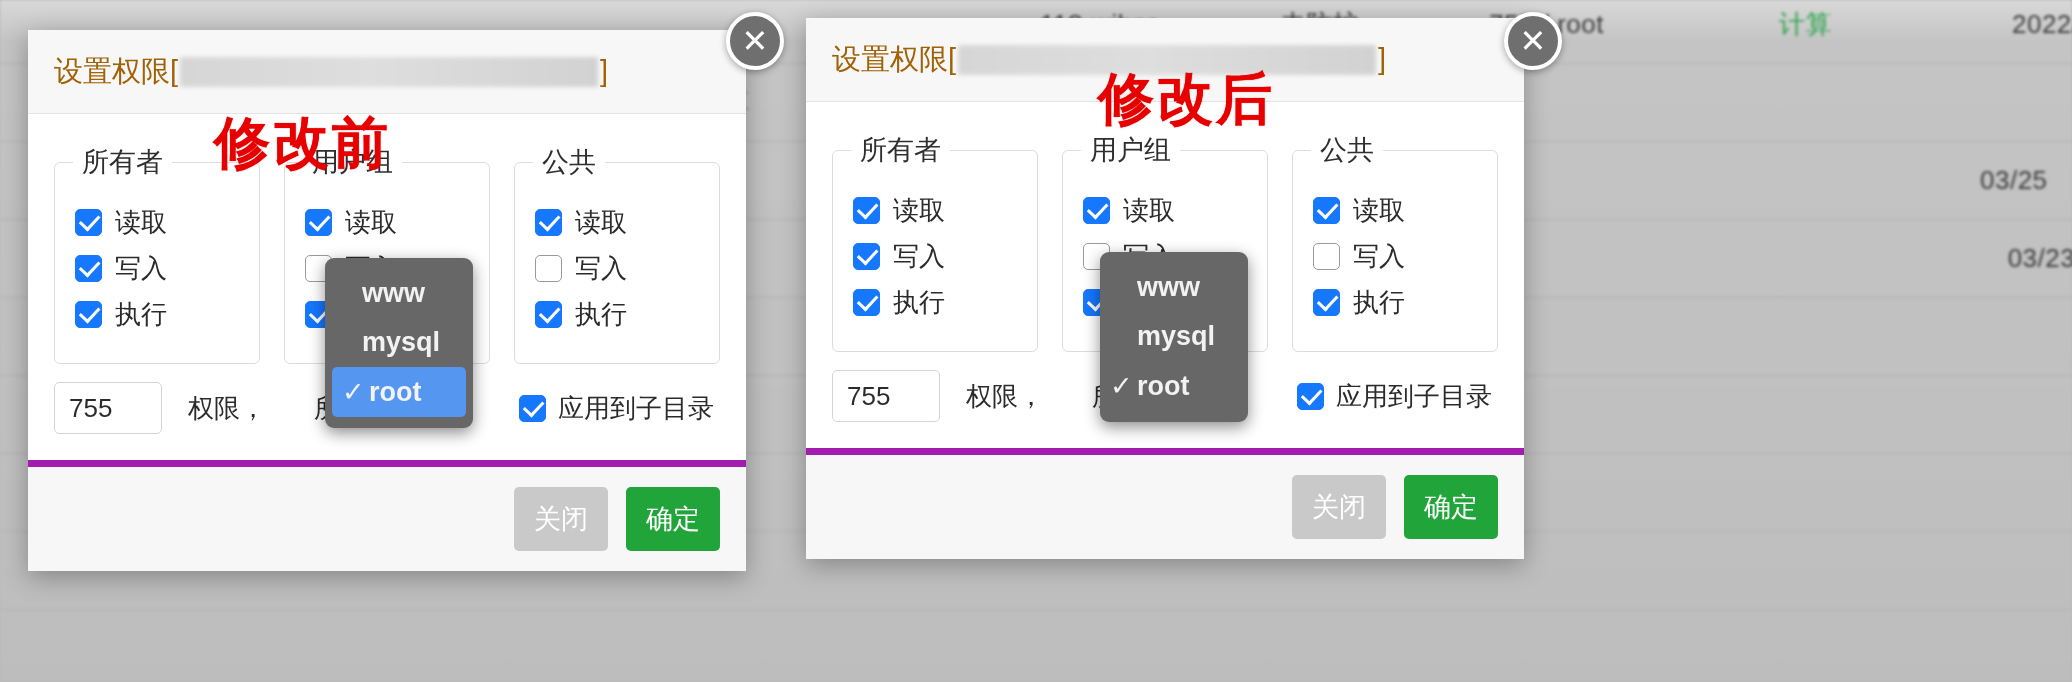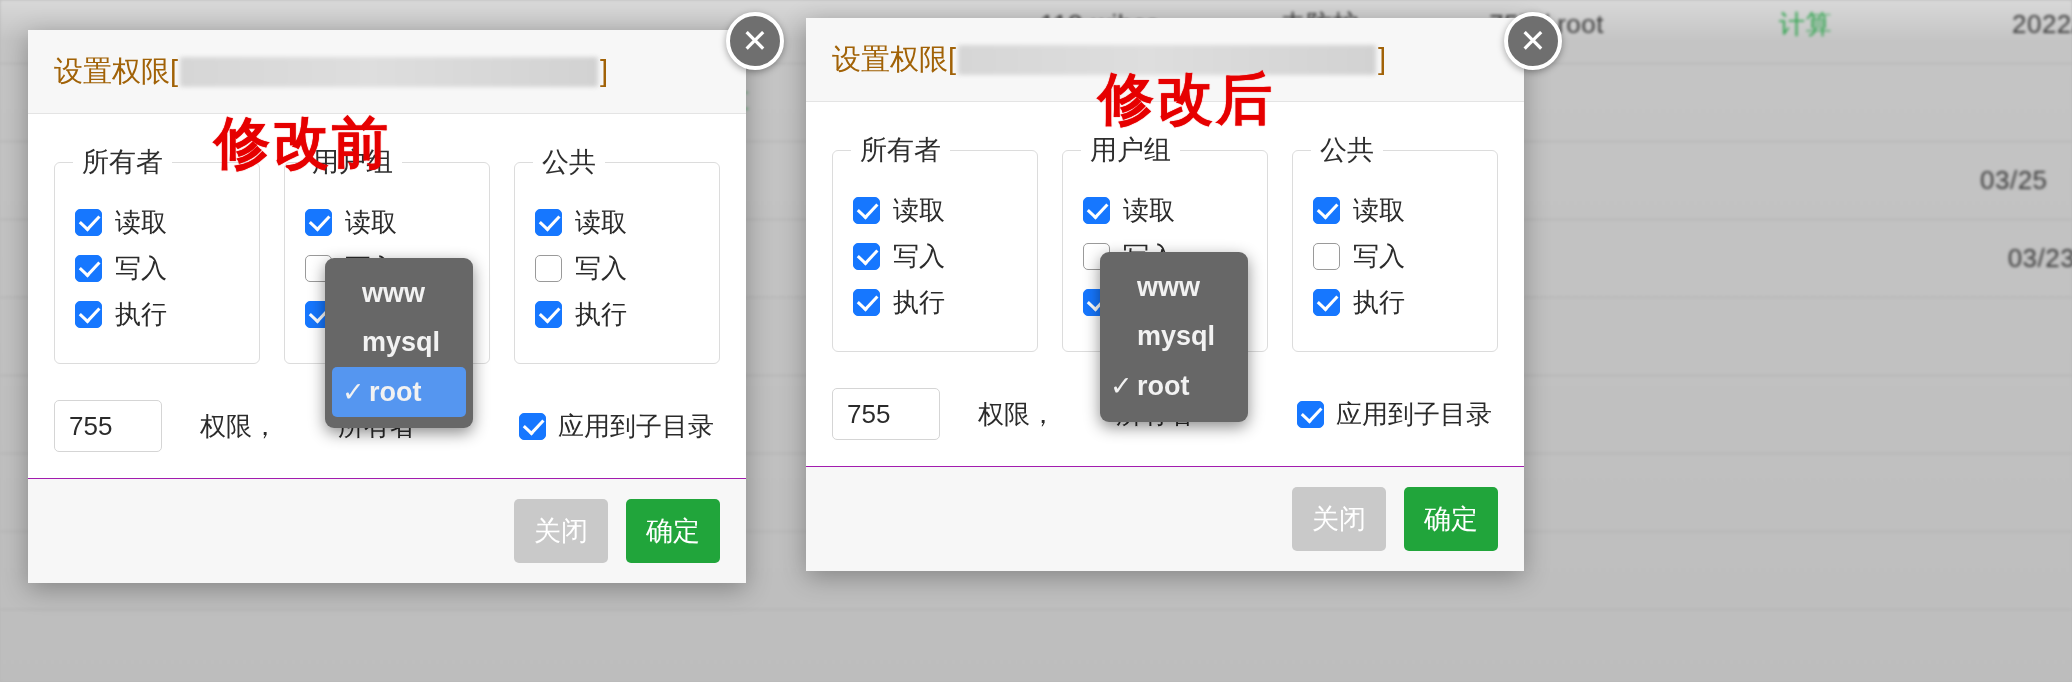--- a/index.html
+++ b/index.html
@@ -137,22 +137,22 @@
     width: 9px; height: 16px;
     border: solid #fff;
     border-width: 0 3.4px 3.4px 0;
     transform: rotate(43deg) translate(-1px,-2px);
   }
 
   
   .mid-row {
     display: flex;
     align-items: center;
-    gap: 16px;
-    margin-top: 36px;
+    gap: 4px;
+    margin-top: 18px;
     padding-bottom: 26px;
     font-size: 26px;
     color: #2b2b2b;
   }
   .num-input {
     width: 108px;
     height: 52px;
     border: 1px solid #d5d5d5;
     border-radius: 5px;
     font-size: 26px;
@@ -167,21 +167,21 @@
     display: flex;
     align-items: center;
     gap: 12px;
     margin-left: auto;
     padding-right: 6px;
     text-align: center;
   }
 
   .dlg-footer {
     background: #f7f7f7;
-    border-top: 1px solid #a21caf;
+    border-top: 7px solid #a21caf;
     display: flex;
     justify-content: flex-end;
     align-items: center;
     gap: 18px;
     padding: 20px 26px;
   }
   .btn {
     border: none;
     border-radius: 5px;
     font-size: 27px;

